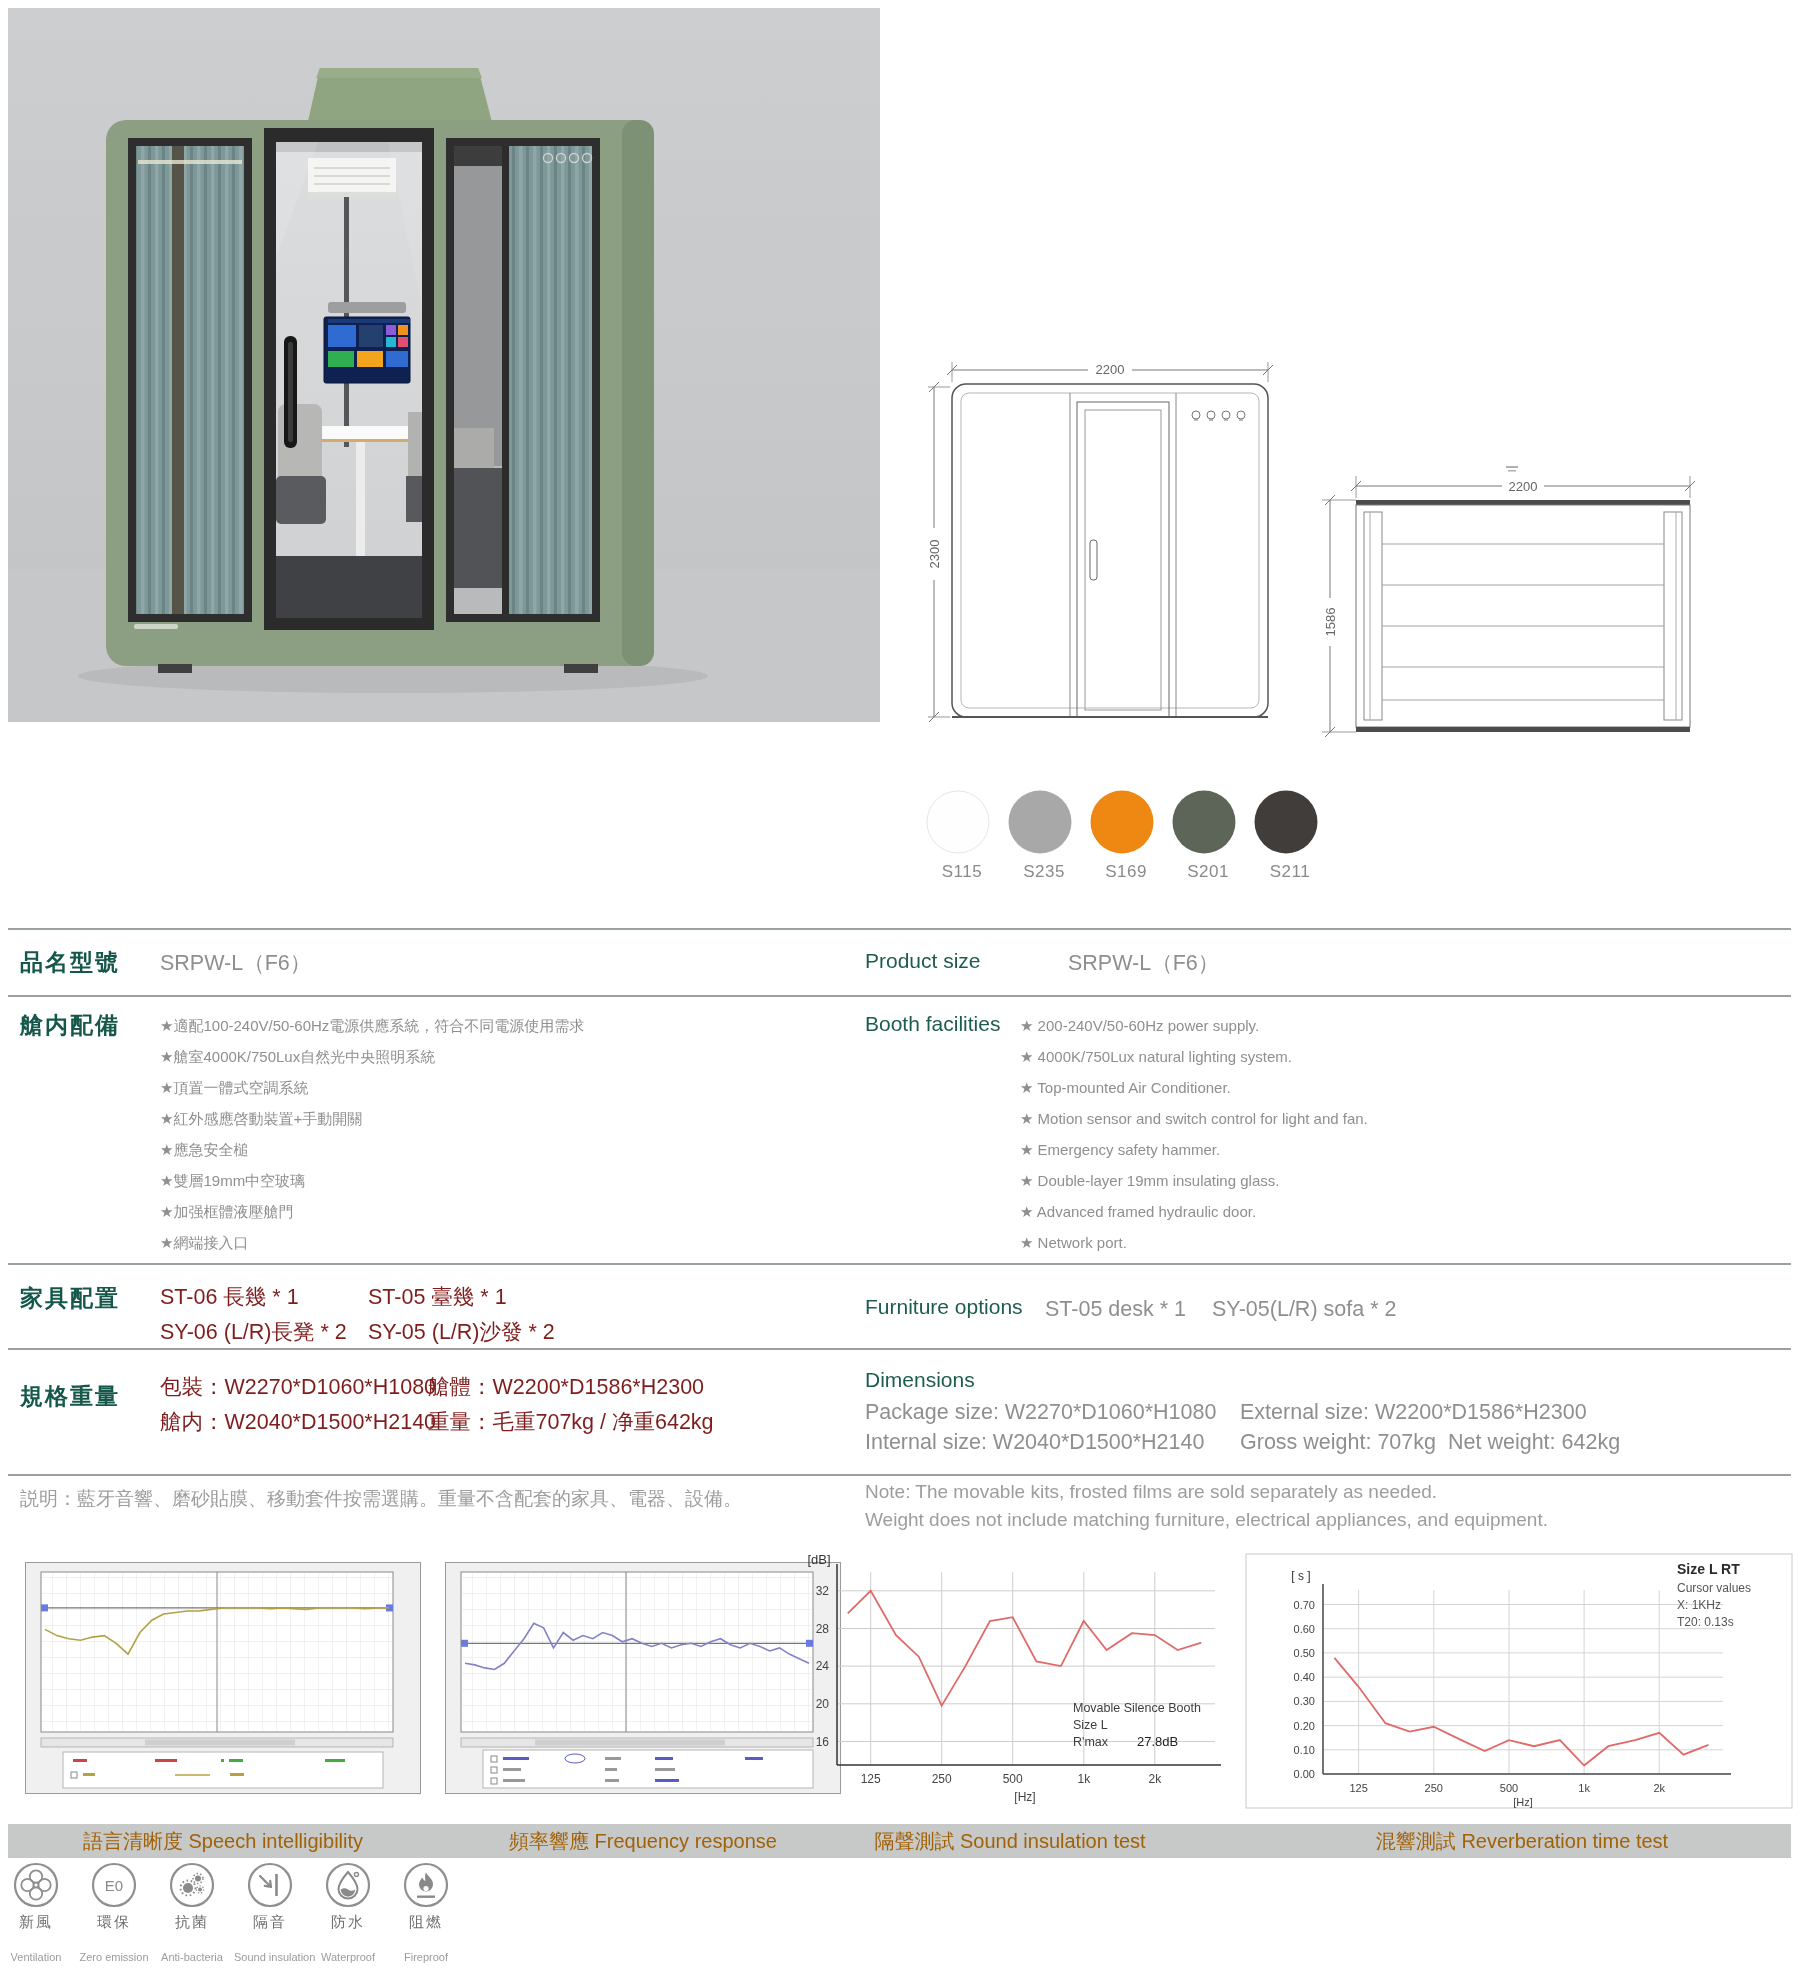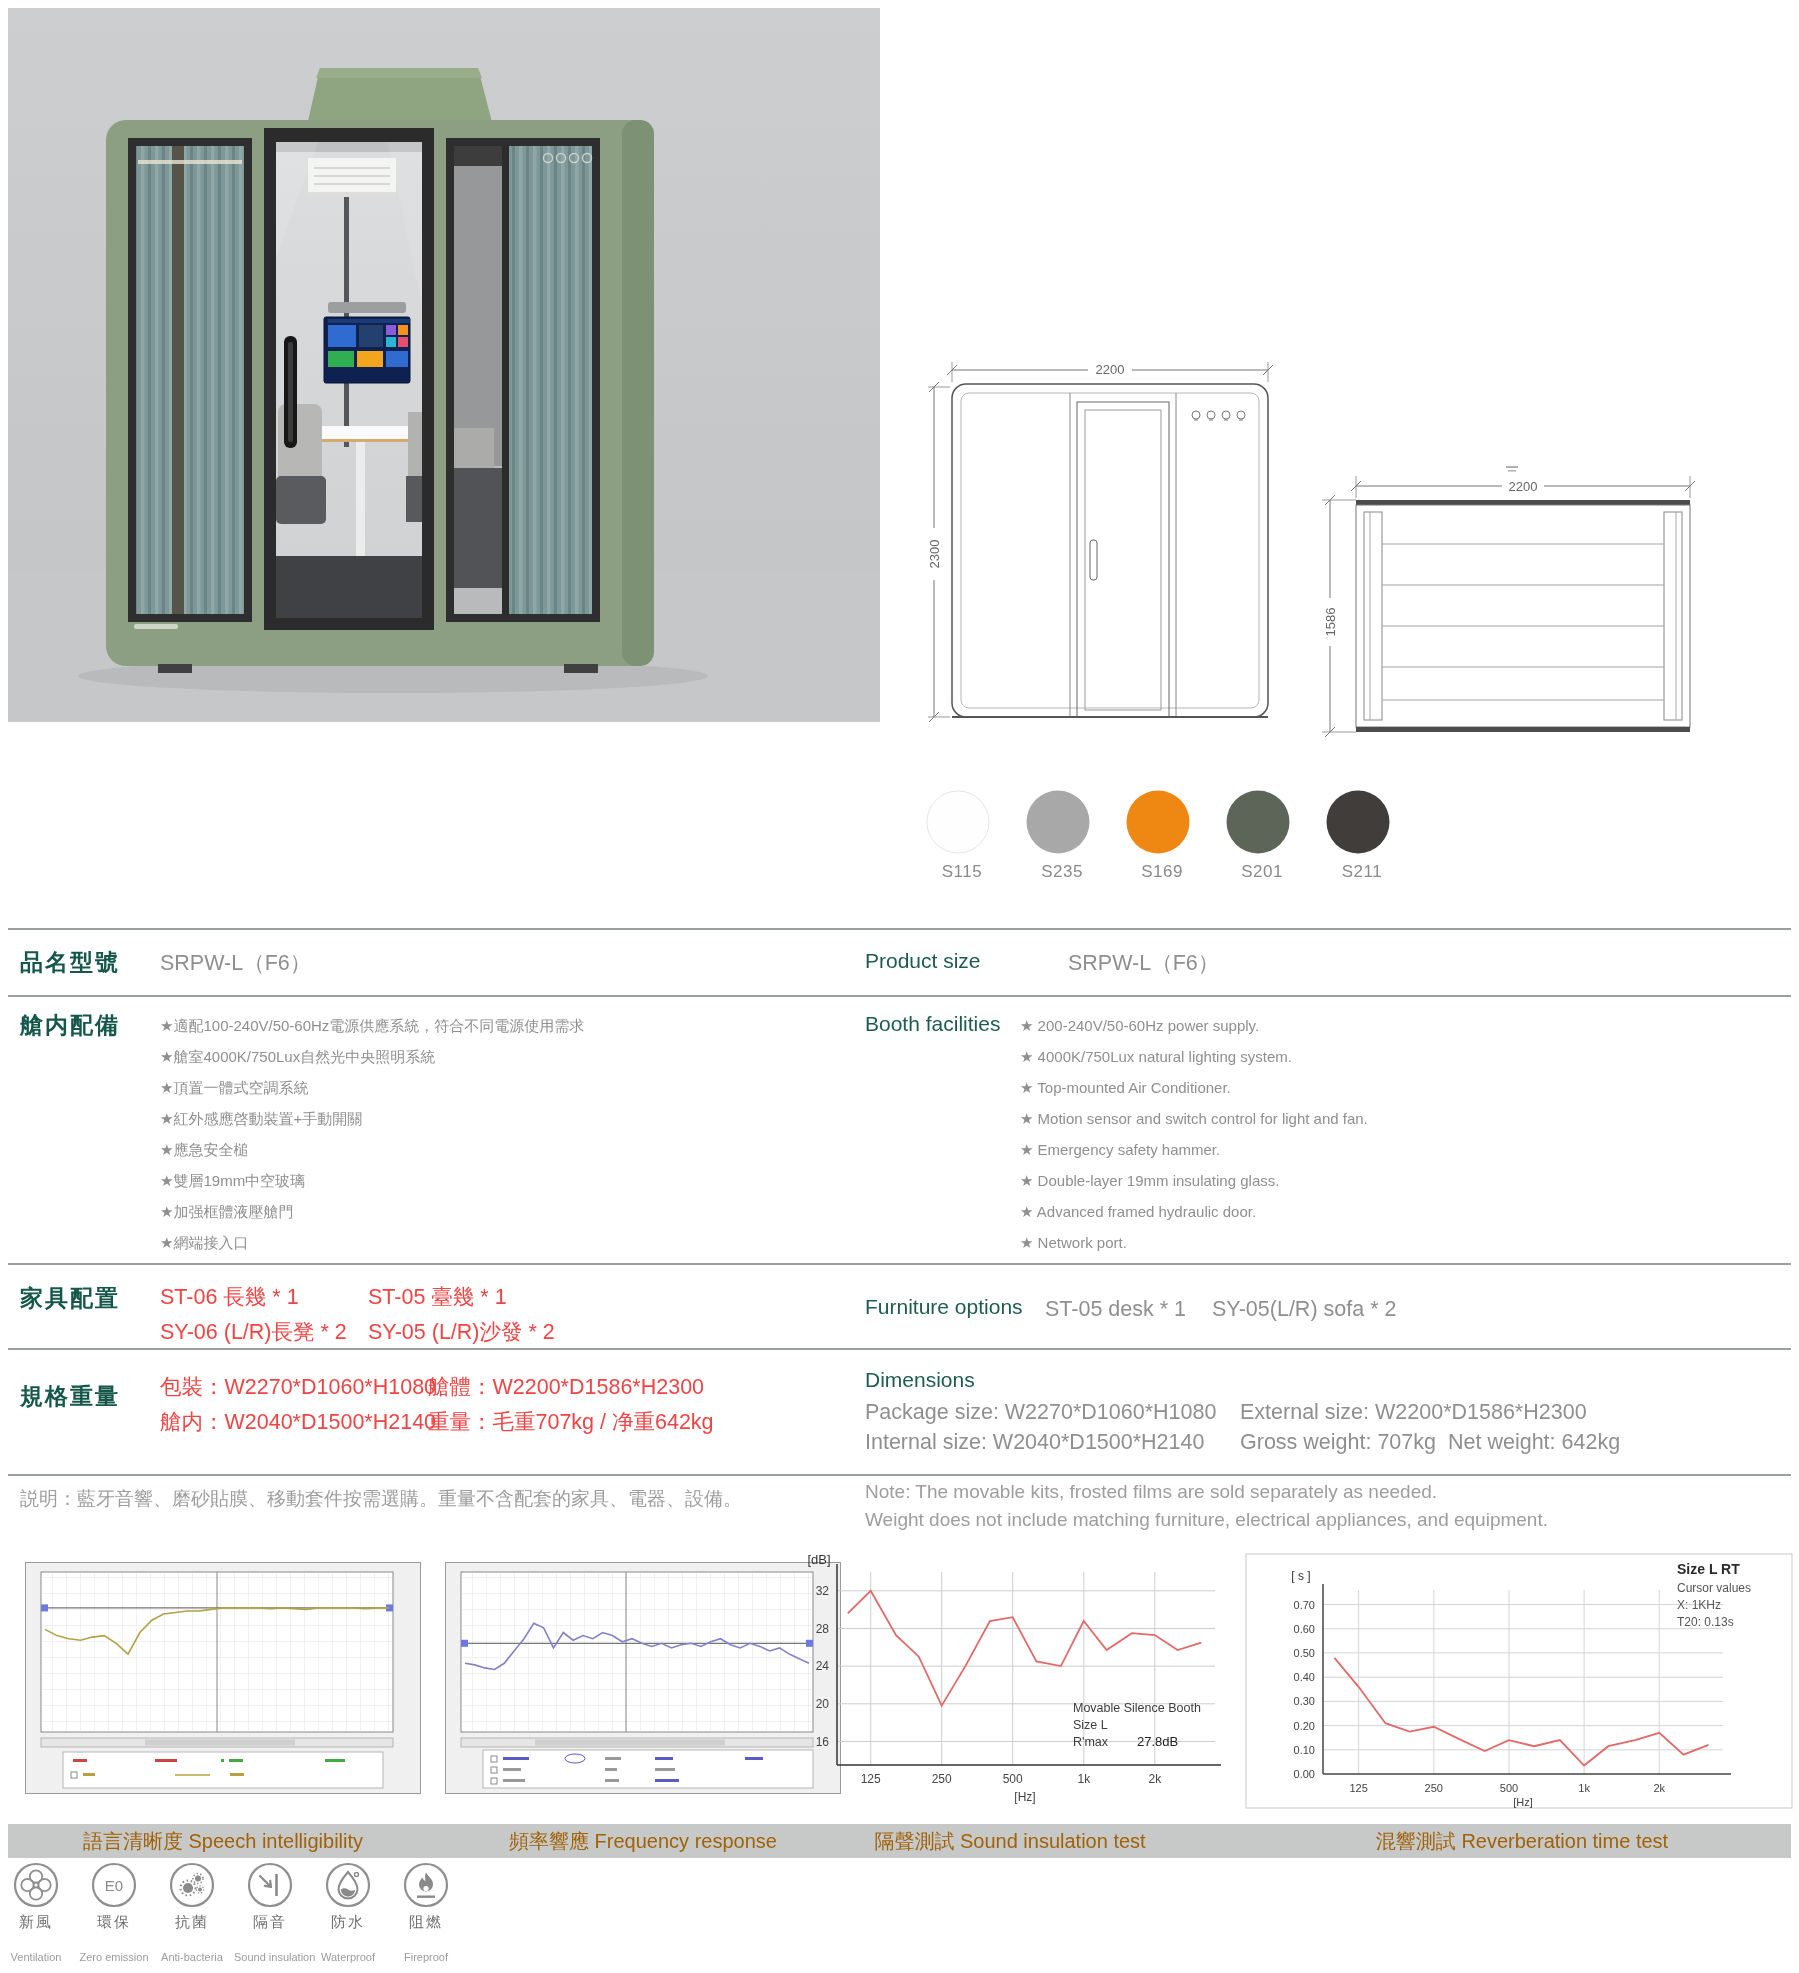--- a/index.html
+++ b/index.html
@@ -5,26 +5,26 @@
   html,body{margin:0;padding:0;background:#fff;}
   body{font-family:"Liberation Sans","DejaVu Sans",sans-serif;}
   .page{position:relative;width:1799px;height:1973px;background:#fff;overflow:hidden;}
   .abs{position:absolute;}
   svg{display:block;}
   .rule{position:absolute;left:8px;width:1783px;height:2px;background:#9ba0a0;}
   .zh-label{position:absolute;font-size:23px;font-weight:bold;color:#15574a;letter-spacing:2px;white-space:nowrap;}
   .en-label{position:absolute;font-size:21px;color:#1d5c4e;white-space:nowrap;}
   .val{position:absolute;font-size:21.5px;color:#8f8f8f;white-space:nowrap;}
   .list{position:absolute;font-size:15px;color:#8f8f8f;line-height:31px;}
-  .list2{position:absolute;font-size:21.5px;color:#ef4444;line-height:35px;}
+  .list2{position:absolute;font-size:21.5px;color:#7f1d1d;line-height:35px;}
   .list div,.list2 div{white-space:nowrap;}
   .note{position:absolute;font-size:19px;color:#9d9d9d;white-space:nowrap;}
   .cap-band{position:absolute;left:8px;top:1824px;width:1783px;height:34px;background:#c7c8c8;}
   .caption{position:absolute;top:1824px;height:34px;line-height:34px;text-align:center;font-size:20px;color:#a16207;white-space:nowrap;}
-  .swatches{position:absolute;left:926px;top:790px;display:flex;gap:28px;}
+  .swatches{position:absolute;left:926px;top:790px;display:flex;gap:10px;}
   .swatch{width:72px;text-align:center;}
   .swatch .code{margin-top:8px;font-size:17px;color:#8a8a8a;letter-spacing:.5px;}
   .badges{position:absolute;left:0px;top:1862px;display:flex;gap:6px;}
   .badge{width:72px;text-align:center;}
   .badge .zh{margin-top:5px;font-size:15px;color:#6f6f6f;letter-spacing:2px;}
   .badge .en{margin-top:19px;font-size:11px;color:#9c9c9c;white-space:nowrap;}
   .badge svg{margin:0 auto;}
 </style>
 </head>
 <body>

